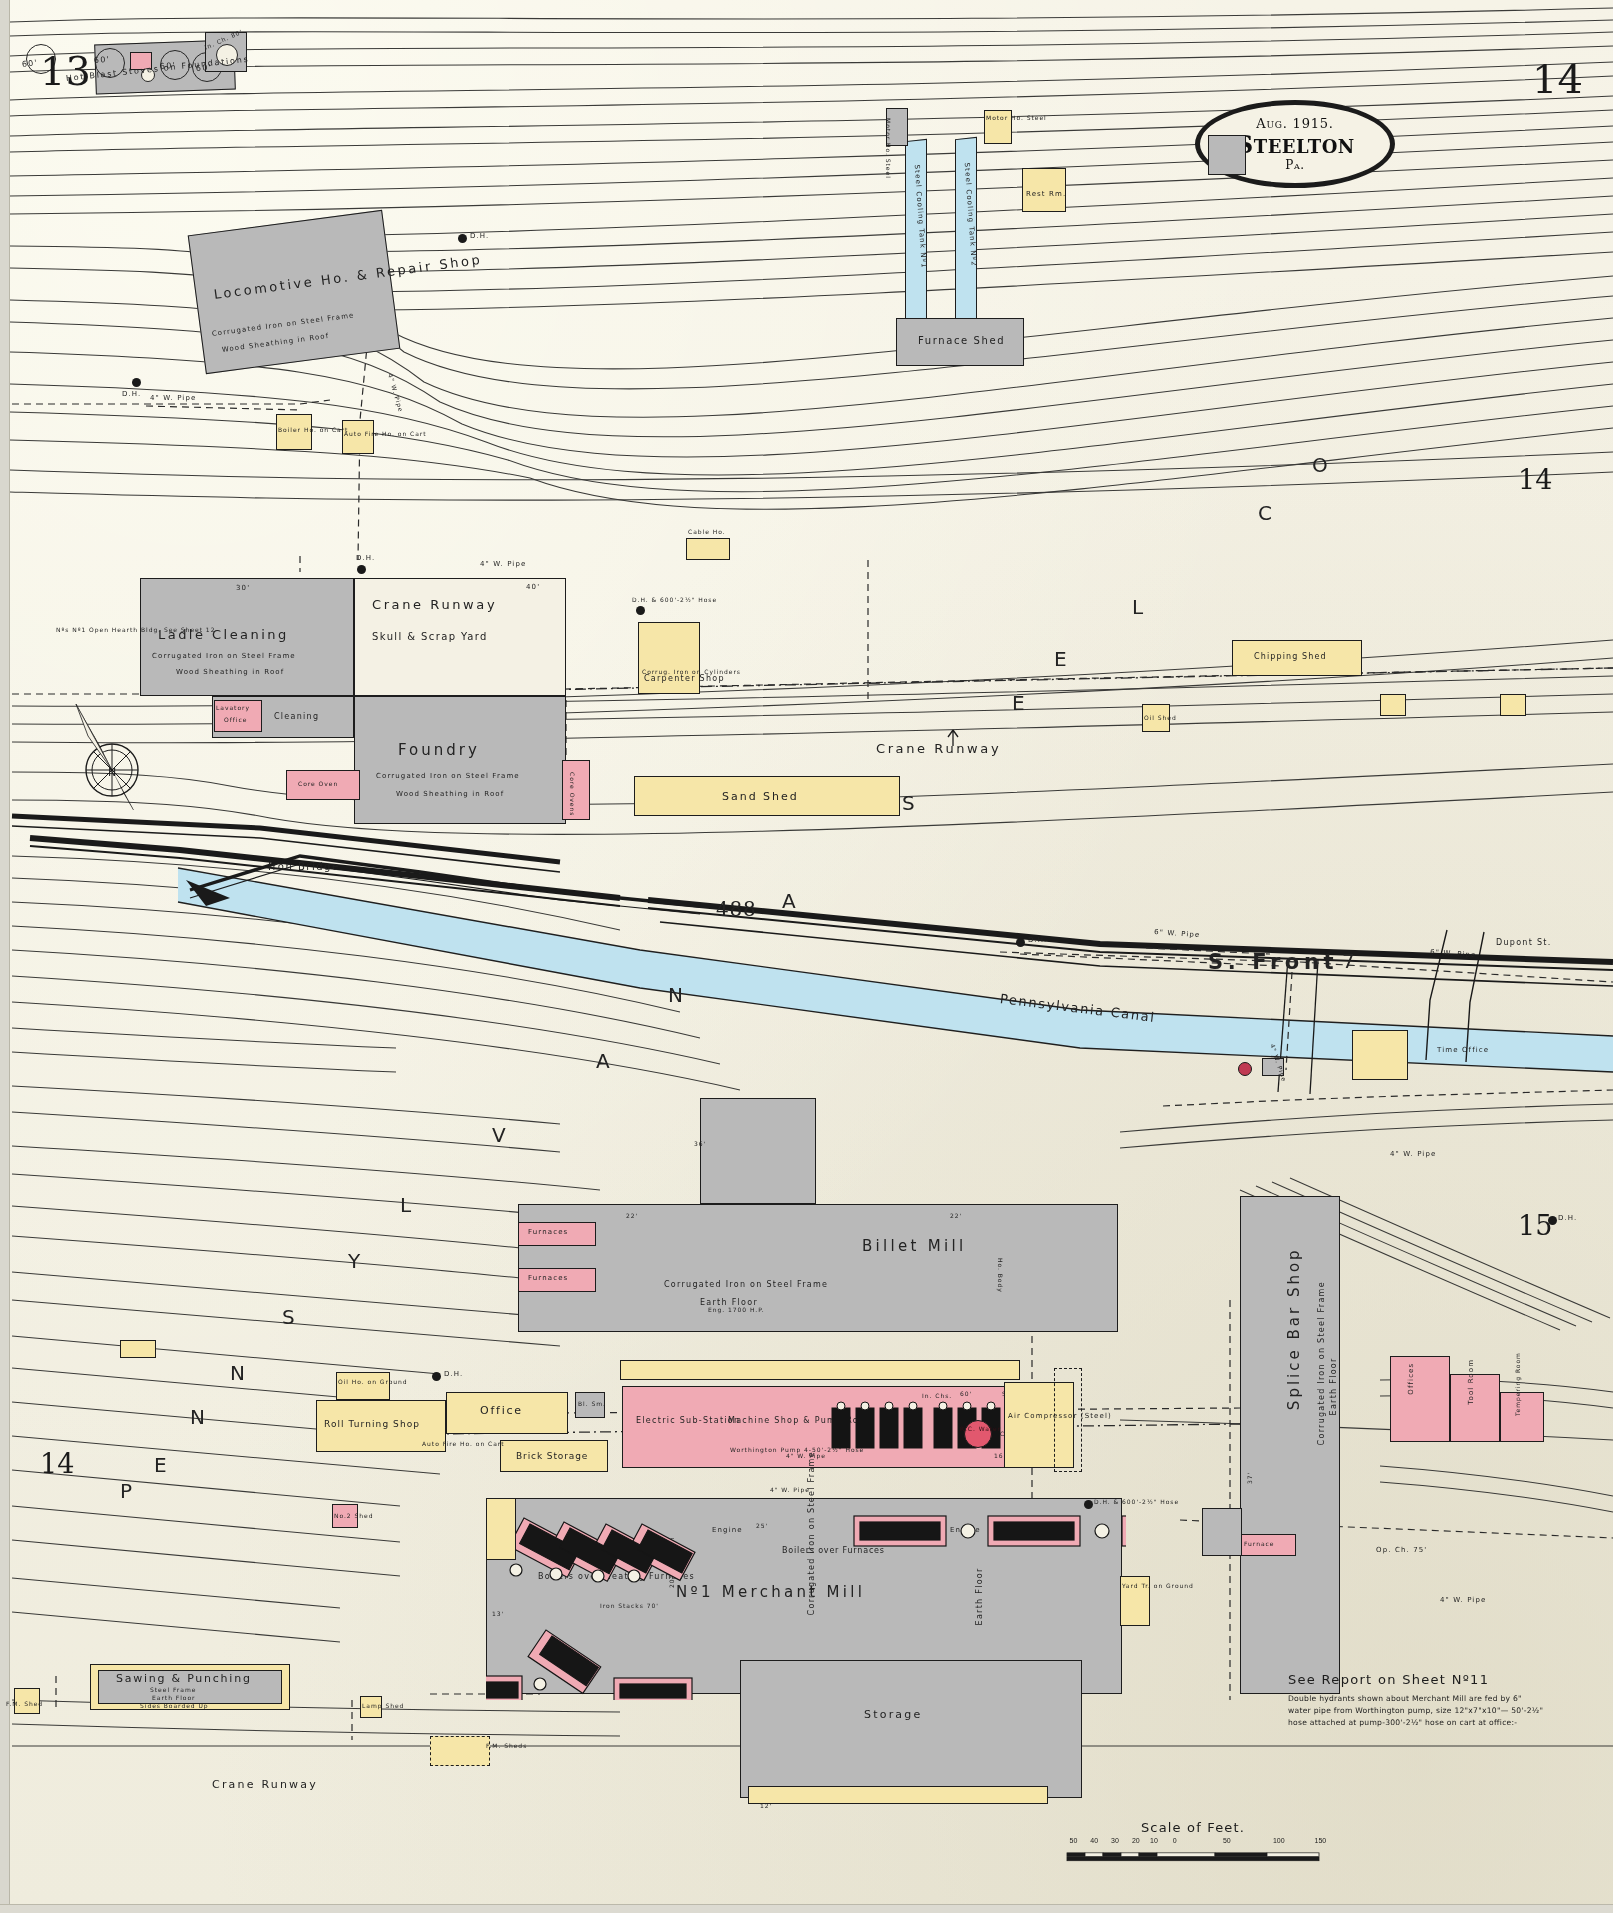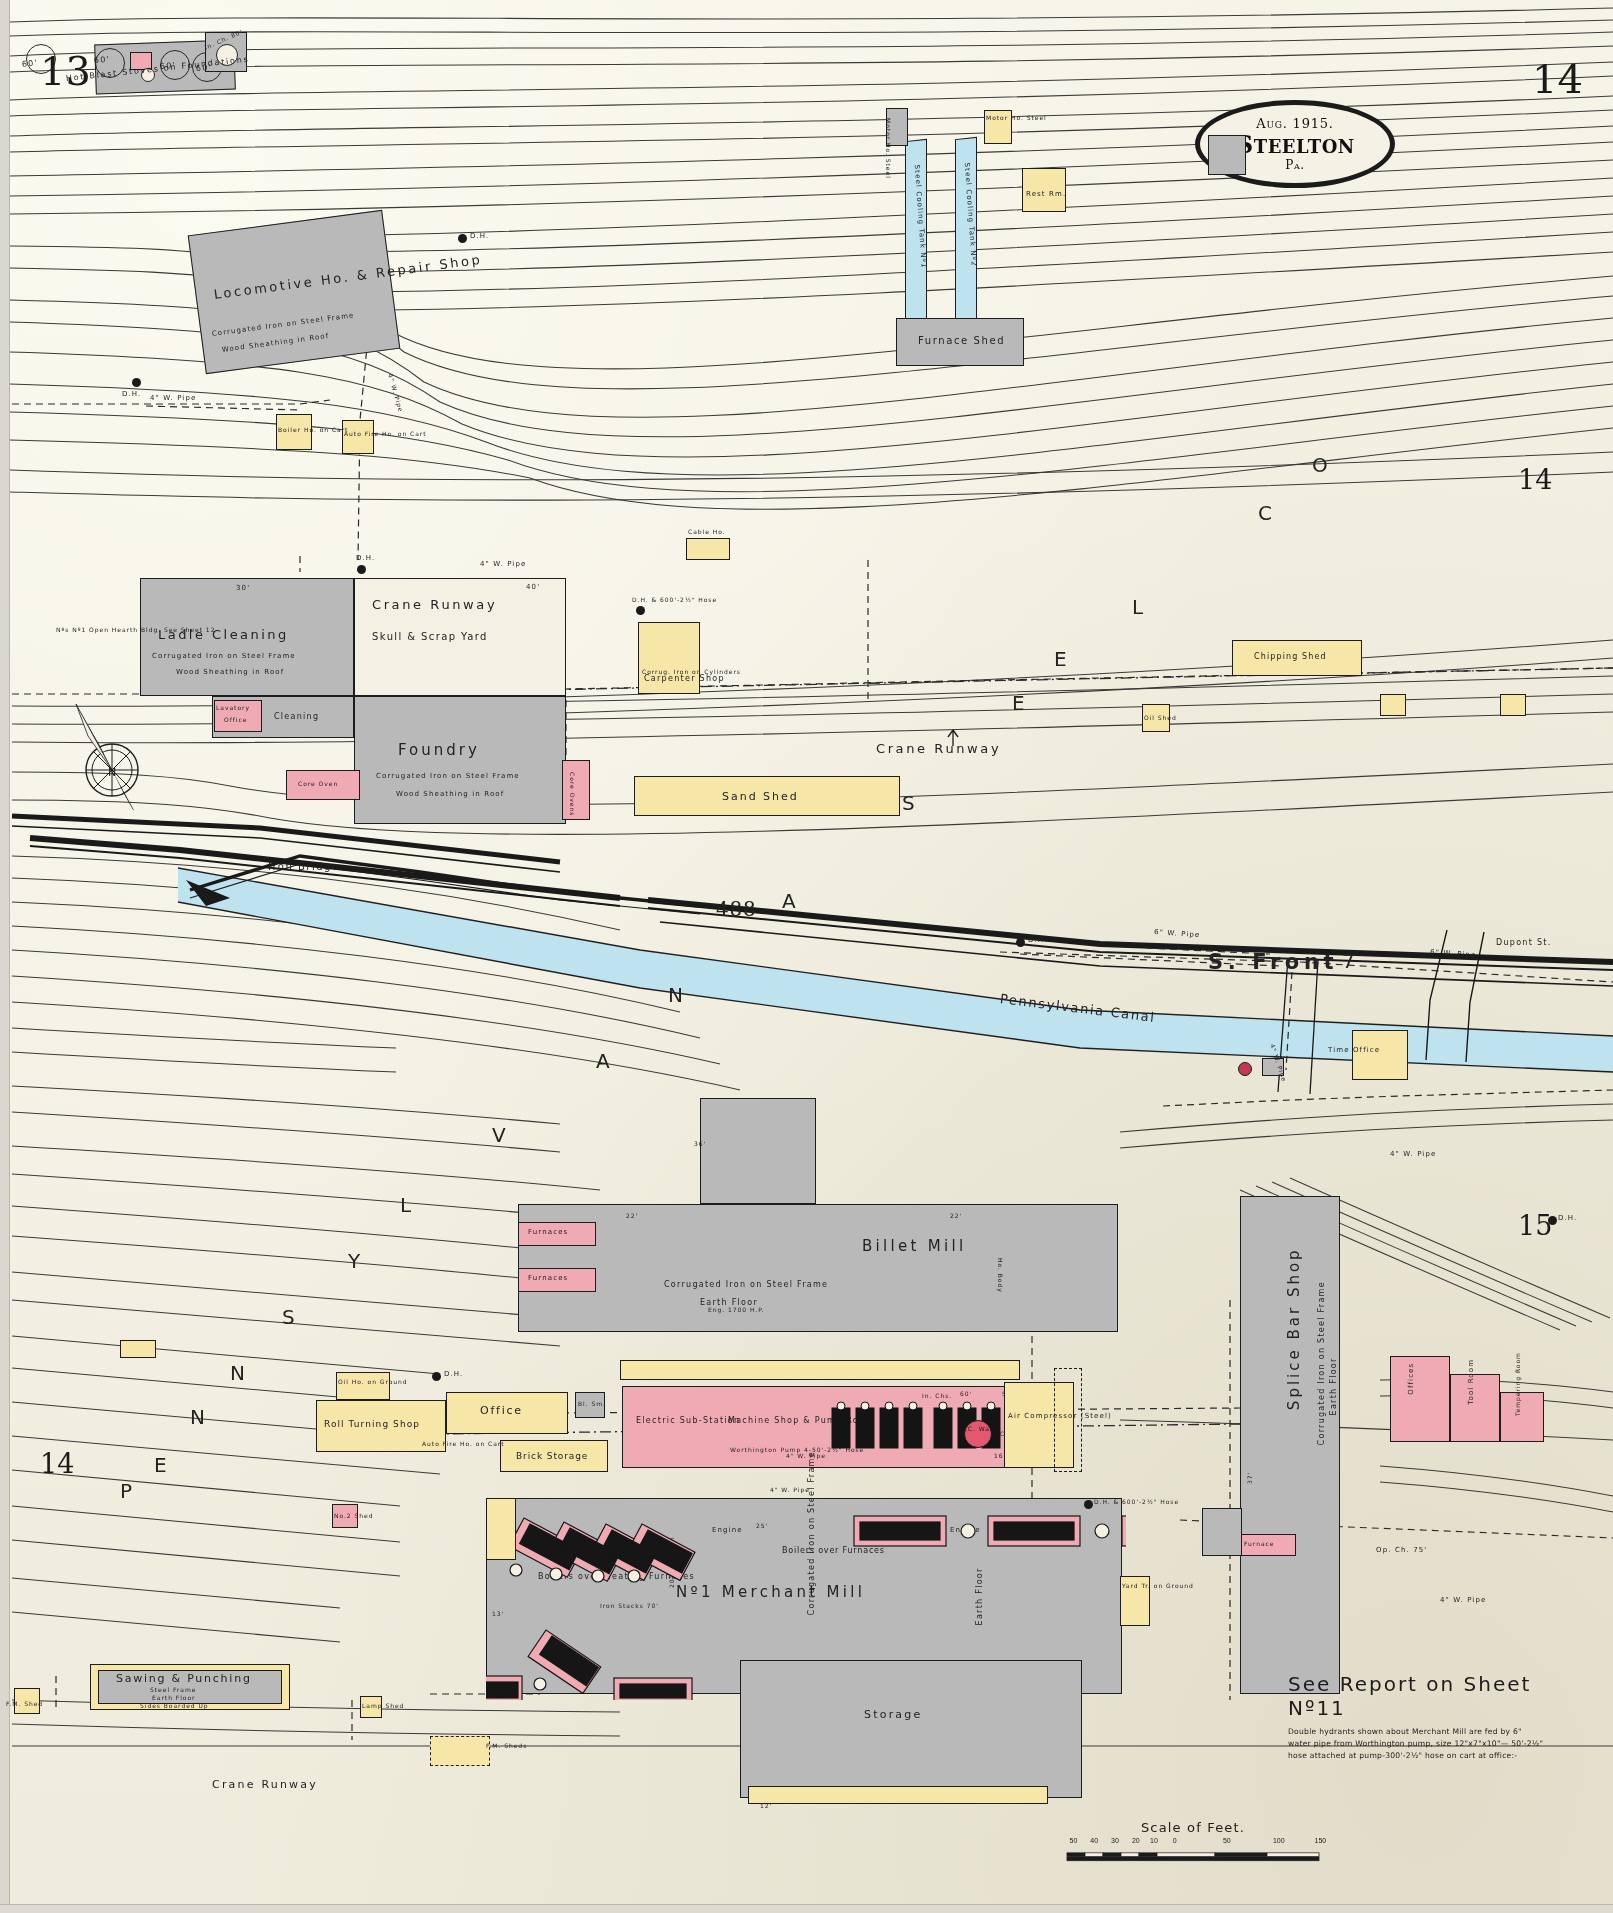--- a/index.html
+++ b/index.html
@@ -75,21 +75,21 @@
   #scalebar .sb-title{
     font-family:"DejaVu Sans",sans-serif;font-size:13px;letter-spacing:.09em;
     color:#1b1b1b;text-align:center;margin-bottom:2px;
   }
   #scalebar .sb-ticks{position:relative;height:11px;}
   #scalebar .sb-ticks span{position:absolute;font-size:7px;color:#1b1b1b;transform:translateX(-50%);}
   #scalebar .sb-bars{position:relative;height:10px;}
 
   
   #report{position:absolute;left:1288px;top:1672px;width:258px;color:#1c1c1c;}
-  #report .hd{font-family:"DejaVu Sans",sans-serif;font-size:20px;letter-spacing:.1em;margin-bottom:6px;}
+  #report .hd{font-family:"DejaVu Sans",sans-serif;font-size:13px;letter-spacing:.1em;margin-bottom:6px;}
   #report .bd{font-family:"DejaVu Sans",sans-serif;font-size:7.6px;letter-spacing:.035em;line-height:1.55;}
 
   .dot{position:absolute;width:9px;height:9px;border-radius:50%;background:#1a1a1a;}
   .rdot{position:absolute;width:12px;height:12px;border-radius:50%;background:#c03a53;border:1.2px solid #1a1a1a;}
 
   .circ{position:absolute;border:1.1px solid #262626;border-radius:50%;background:transparent;}
 </style>
 </head>
 <body>
 
@@ -411,21 +411,21 @@
   <div class="mt s8" style="left:1476px;top:938px;line-height:1.25;padding-left:20px;">Dupont St.</div>
 
   <div class="mt s13" style="left:1000px;top:990px;transform:rotate(7deg);letter-spacing:.13em;">Pennsylvania Canal</div>
 
   <div class="dot" style="left:1016px;top:938px;"></div>
   <div class="mt s7" style="left:1028px;top:936px;">D.H.</div>
   <div class="mt s7" style="left:1154px;top:928px;transform:rotate(4deg);">6" W. Pipe</div>
   <div class="mt s7" style="left:1430px;top:948px;transform:rotate(4deg);">6" W. Pipe</div>
 
   <div class="b yel" style="left:1352px;top:1030px;width:56px;height:50px;"></div>
-  <div class="mt s7 ctr" style="left:1328px;top:1046px;line-height:1.35;">Time Office</div>
+  <div class="mt s7 ctr" style="left:1437px;top:1046px;line-height:1.35;">Time Office</div>
   <div class="rdot" style="left:1238px;top:1062px;"></div>
   <div class="b grey thin" style="left:1262px;top:1058px;width:22px;height:18px;"></div>
   <div class="mt s6" style="left:1272px;top:1040px;transform:rotate(72deg);">4" W. Pipe</div>
 
   <div class="dot" style="left:1548px;top:1216px;"></div>
   <div class="mt s7" style="left:1558px;top:1214px;">D.H.</div>
   <div class="mt s7" style="left:1390px;top:1150px;">4" W. Pipe</div>
   <div class="mt s7" style="left:1440px;top:1596px;">4" W. Pipe</div>
 
   <div class="b grey" style="left:700px;top:1098px;width:116px;height:106px;"></div>

